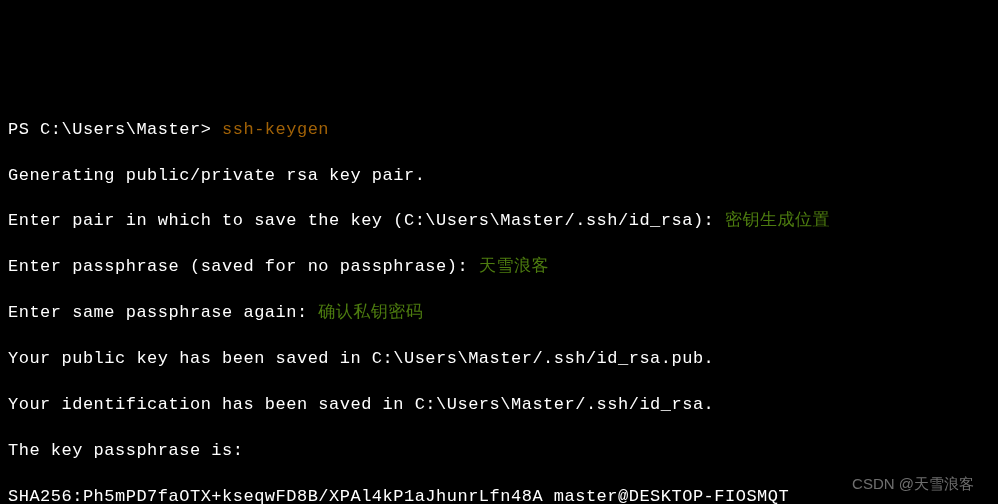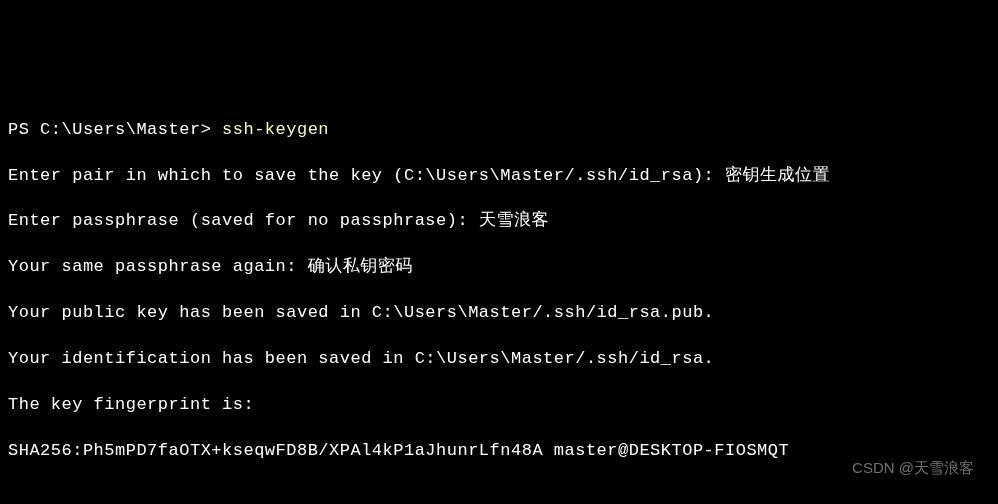--- a/index.html
+++ b/index.html
@@ -18,48 +18,49 @@
       height: 504px;
       overflow: hidden;
       position: relative;
       white-space: pre;
       letter-spacing: 0.5px;
     }
     .line {
       display: block;
     }
     .yellow {
-      color: #fef9c3;
+      color: #a16207;
     }
     .red {
-      color: #ffffff;
+      color: #4d7c0f;
     }
     .watermark {
       position: absolute;
-      bottom: 26px;
+      bottom: 10px;
       right: 24px;
       color: rgba(200, 200, 200, 0.55);
       font-size: 15px;
       font-family: Arial, sans-serif;
       letter-spacing: 0;
     }
   </style>
 </head>
 <body>
 
 
 
 <div>
 <span class="line"><span>PS C:\Users\Master&gt; </span><span class="yellow">ssh-keygen</span></span>
+<span class="line">Generating public/private rsa key pair.</span>
 <span class="line"><span>Enter pair in which to save the key (C:\Users\Master/.ssh/id_rsa): </span><span class="red">密钥生成位置</span></span>
 <span class="line"><span>Enter passphrase (saved for no passphrase): </span><span class="red">天雪浪客</span></span>
-<span class="line"><span>Your same passphrase again: </span><span class="red">确认私钥密码</span></span>
+<span class="line"><span>Enter same passphrase again: </span><span class="red">确认私钥密码</span></span>
 <span class="line">Your public key has been saved in C:\Users\Master/.ssh/id_rsa.pub.</span>
 <span class="line">Your identification has been saved in C:\Users\Master/.ssh/id_rsa.</span>
-<span class="line">The key fingerprint is:</span>
+<span class="line">The key passphrase is:</span>
 <span class="line">SHA256:Ph5mPD7faOTX+kseqwFD8B/XPAl4kP1aJhunrLfn48A master@DESKTOP-FIOSMQT</span>
 
 
 
 
 
 
 
 
 

